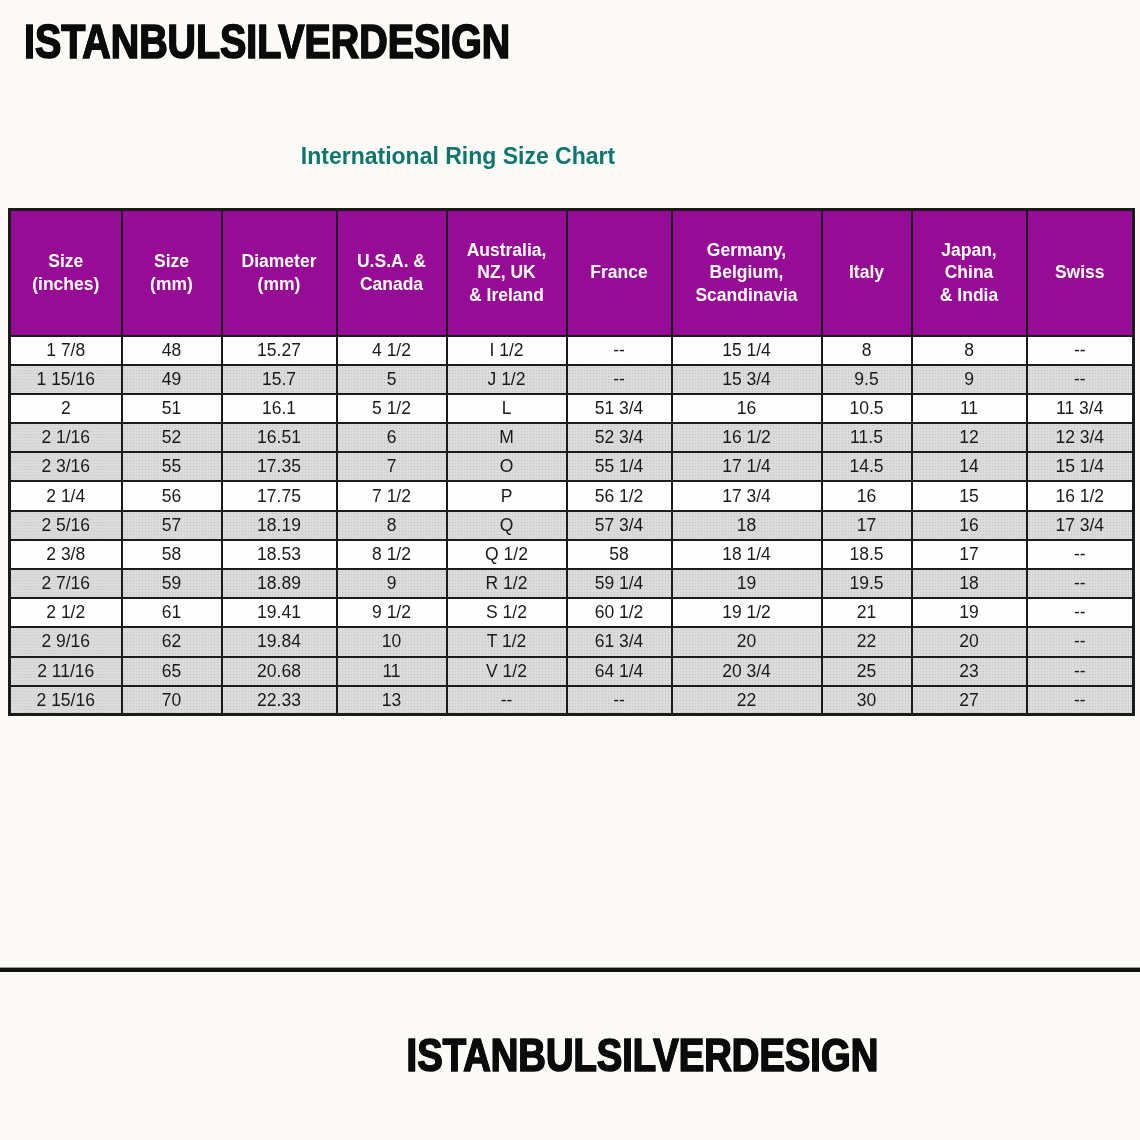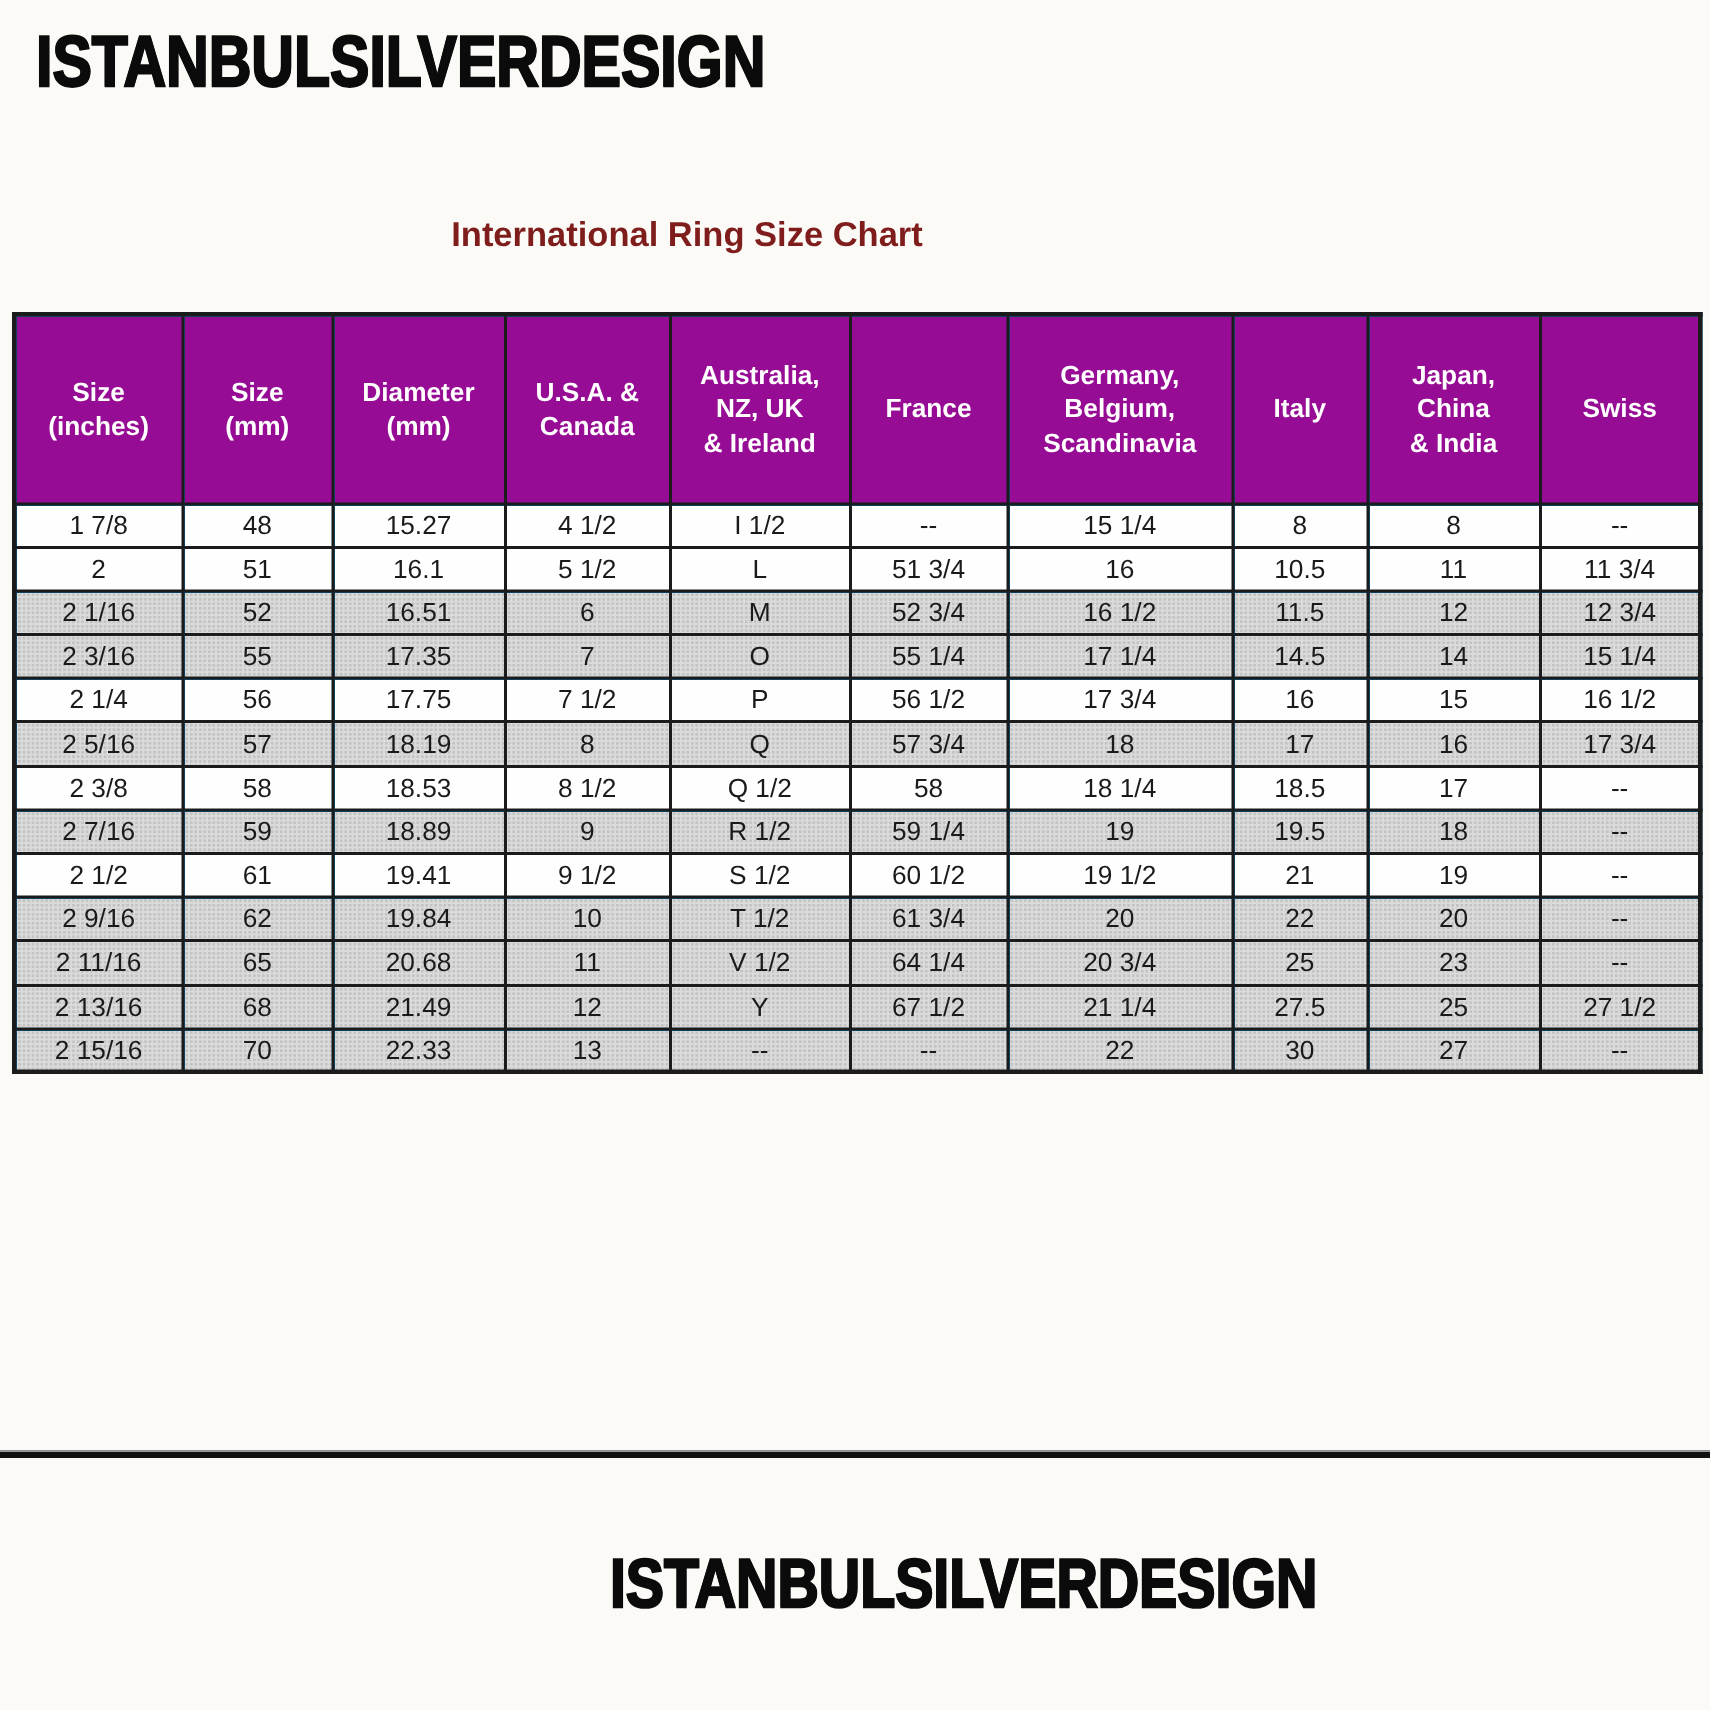--- a/index.html
+++ b/index.html
@@ -44,21 +44,21 @@
     transform-origin: right top;
   }
 
   .chart-title {
     position: absolute;
     top: 143px; left: 0;
     width: 100%;
     text-align: center;
     font-size: 23px;
     font-weight: bold;
-    color: #7f1d1d;
+    color: #0f766e;
   }
 
   table.ring-table {
     position: absolute;
     left: 8px; top: 208px;
     width: 1124px;
     border-collapse: collapse;
     table-layout: fixed;
     border: 3px solid var(--border);
     background: #0369a1;
@@ -151,20 +151,32 @@
           <td>48</td>
           <td>15.27</td>
           <td>4 1/2</td>
           <td>I 1/2</td>
           <td>--</td>
           <td>15 1/4</td>
           <td>8</td>
           <td>8</td>
           <td>--</td>
         </tr>
+        <tr class="alt">
+          <td>1 15/16</td>
+          <td>49</td>
+          <td>15.7</td>
+          <td>5</td>
+          <td>J 1/2</td>
+          <td>--</td>
+          <td>15 3/4</td>
+          <td>9.5</td>
+          <td>9</td>
+          <td>--</td>
+        </tr>
         <tr>
           <td>2</td>
           <td>51</td>
           <td>16.1</td>
           <td>5 1/2</td>
           <td>L</td>
           <td>51 3/4</td>
           <td>16</td>
           <td>10.5</td>
           <td>11</td>
@@ -272,32 +284,20 @@
           <td>20.68</td>
           <td>11</td>
           <td>V 1/2</td>
           <td>64 1/4</td>
           <td>20 3/4</td>
           <td>25</td>
           <td>23</td>
           <td>--</td>
         </tr>
         <tr class="alt">
-          <td>2 13/16</td>
-          <td>68</td>
-          <td>21.49</td>
-          <td>12</td>
-          <td>Y</td>
-          <td>67 1/2</td>
-          <td>21 1/4</td>
-          <td>27.5</td>
-          <td>25</td>
-          <td>27 1/2</td>
-        </tr>
-        <tr class="alt">
           <td>2 15/16</td>
           <td>70</td>
           <td>22.33</td>
           <td>13</td>
           <td>--</td>
           <td>--</td>
           <td>22</td>
           <td>30</td>
           <td>27</td>
           <td>--</td>

